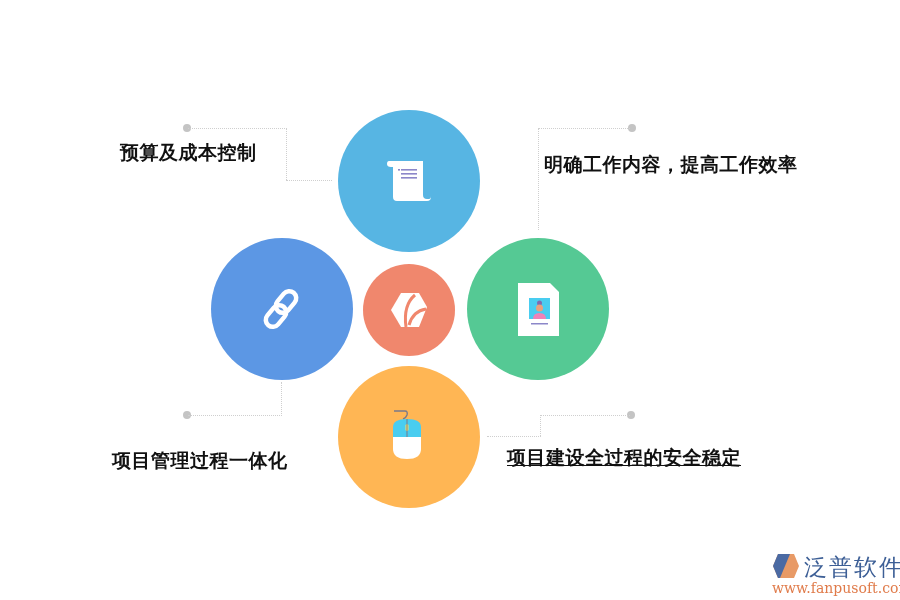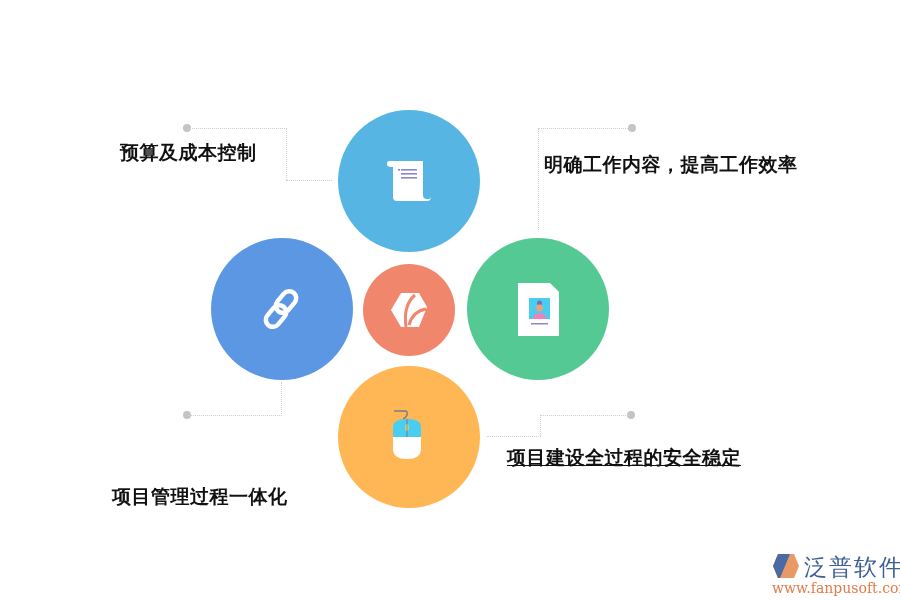--- a/index.html
+++ b/index.html
@@ -76,21 +76,21 @@
     <path d="M5 2 H16 Q19 2 18 6 Q17 9 14 10" stroke="#7a7a8a" stroke-width="1.4" fill="none"></path>
     <path d="M4 28 V18 Q4 10 18 10 Q32 10 32 18 V28 Z" fill="#49cdf0"></path>
     <path d="M4 28 H32 V40 Q32 50 18 50 Q4 50 4 40 Z" fill="#fff"></path>
     <rect x="16.5" y="15" width="3" height="7" rx="1.5" fill="#f7e46b"></rect>
     <rect x="17.5" y="10" width="1" height="18" fill="#7a7a8a"></rect>
   </svg>
 </div>
 
 <div class="label" style="left:72px;top:140px;margin-left:48px;">预算及成本控制</div>
 <div class="label" style="left:544px;top:152px;">明确工作内容，提高工作效率</div>
-<div class="label" style="left:112px;top:448px;margin-top:36px;">项目管理过程一体化</div>
+<div class="label" style="left:112px;top:448px;">项目管理过程一体化</div>
 <div class="label" style="left:507px;top:445px;text-decoration:underline;">项目建设全过程的安全稳定</div>
 
 <div class="logo">
   <svg width="28" height="26" viewBox="0 0 28 26" style="position:absolute;left:0;top:1px;">
     <path d="M6 1 H22 L27 13 L22 25 H6 L1 13 Z" fill="#e89a66"></path>
     <path d="M6 1 H18 L8 25 H6 L1 13 Z" fill="#4b6aa3"></path>
   </svg>
   <span class="logo-title">泛普软件</span>
   <span class="logo-url">www.fanpusoft.com</span>
 </div>

